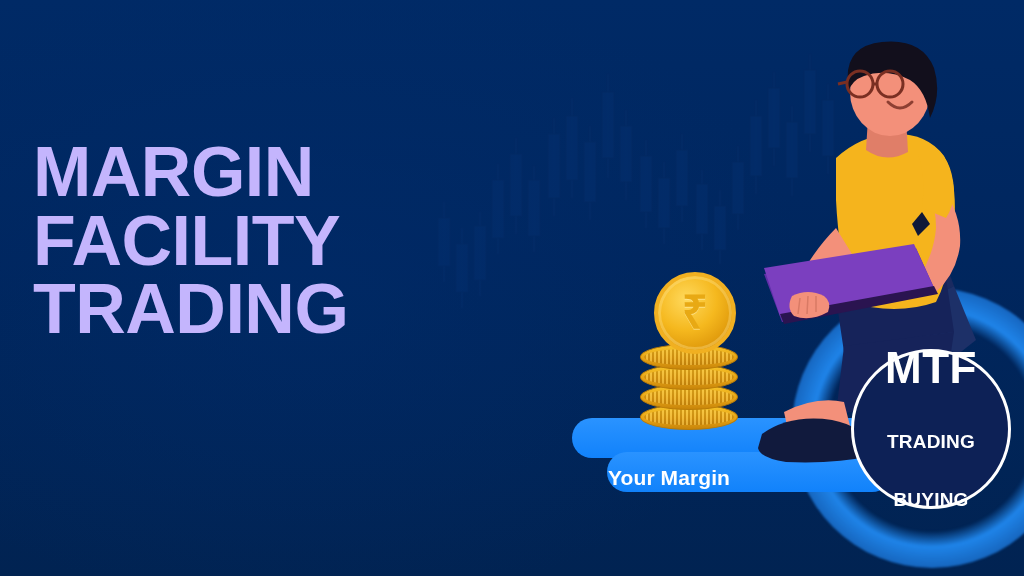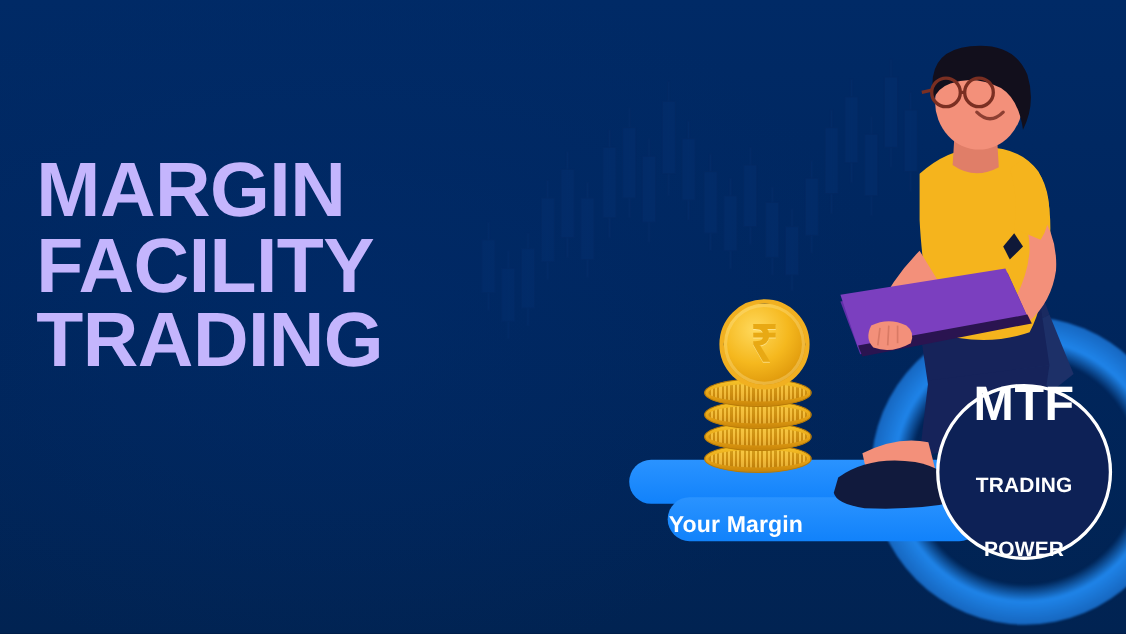--- a/index.html
+++ b/index.html
@@ -313,16 +313,16 @@
       <line x1="68" y1="256" x2="67" y2="274"></line>
       <line x1="76" y1="256" x2="76" y2="272"></line>
     </g>
 
     <path d="M182 172 L190 184 L178 196 L172 184 Z" fill="#0f1838"></path>
   </svg>
 
   <div class="badge">
     <div class="badge-mtf">MTF</div>
     <div class="badge-sub1">TRADING</div>
-    <div class="badge-sub2">POWER</div>
+    <div class="badge-sub2">BUYING</div>
   </div>
 
 </div>
 
 </body></html>

